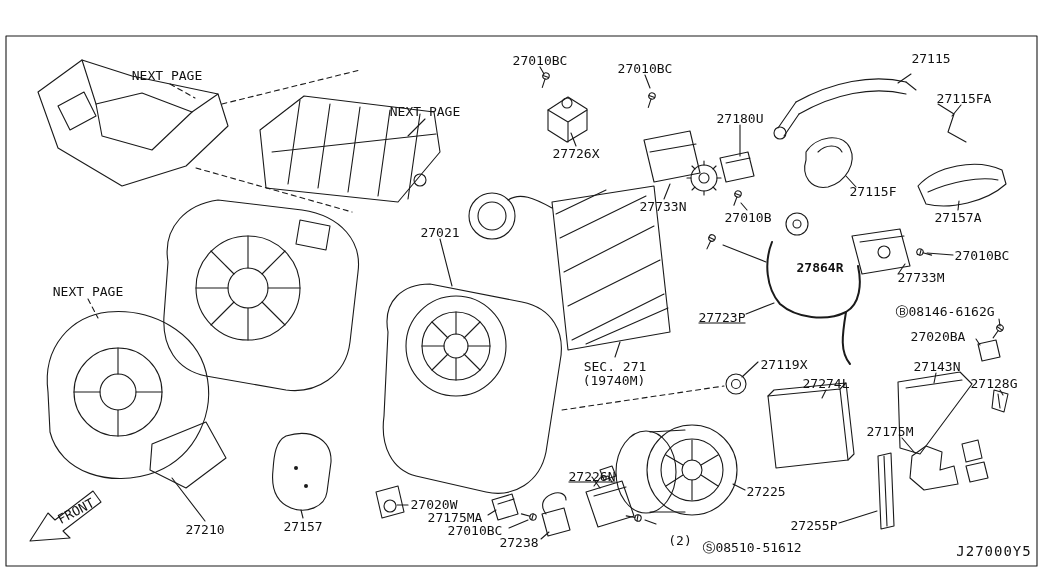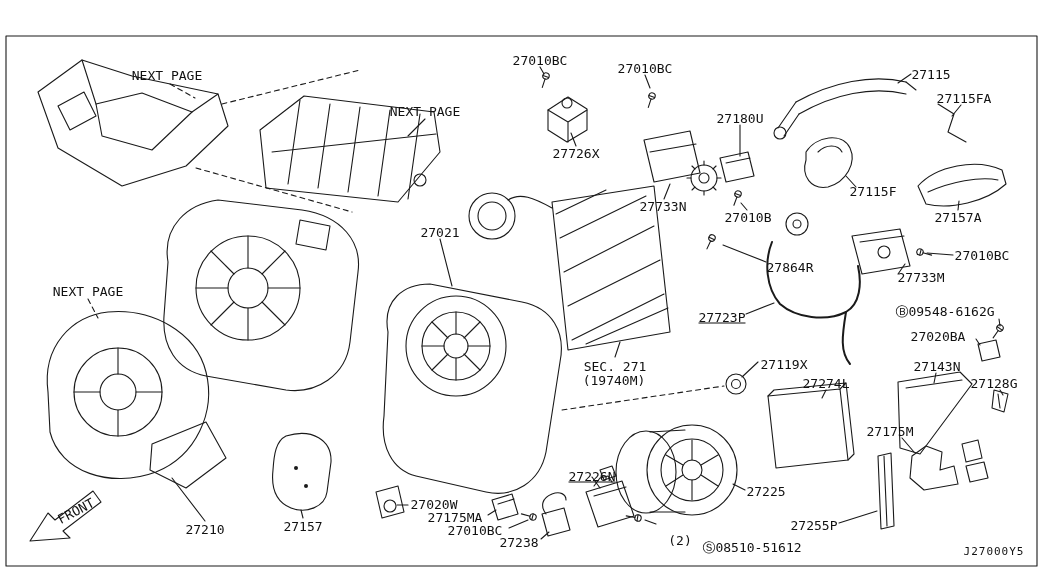--- a/index.html
+++ b/index.html
@@ -13,21 +13,21 @@
   svg.art .dash { stroke-dasharray:5 4; }
   svg.art .thick { stroke-width:2; }
   svg.art .dot { fill:#1a1a1a; stroke:none; }
   svg.art .whitefill { fill:#ffffff; }
   .part-label {
     position:absolute; transform:translate(-50%,-50%);
     font-size:13px; color:#111; white-space:nowrap; letter-spacing:0;
   }
   .drawing-code {
     position:absolute; left:994px; top:551px; transform:translate(-50%,-50%);
-    font-size:11px; letter-spacing:1px; color:#111; white-space:nowrap;
+    font-size:14px; letter-spacing:1px; color:#111; white-space:nowrap;
   }
 </style>
 </head>
 <body>
 
 <div class="diagram">
 
   <svg class="art" width="1045" height="572" viewBox="0 0 1045 572">
     <defs>
       <g id="screw">
@@ -304,32 +304,32 @@
     </g>
   </svg>
 
   <div id="label-layer">
       <div class="part-label" style="left: 167px; top: 75px;">NEXT PAGE</div>
       <div class="part-label" style="left: 540px; top: 60px;">27010BC</div>
       <div class="part-label" style="left: 645px; top: 68px;">27010BC</div>
       <div class="part-label" style="left: 576px; top: 153px;">27726X</div>
       <div class="part-label" style="left: 425px; top: 111px;">NEXT PAGE</div>
       <div class="part-label" style="left: 740px; top: 118px;">27180U</div>
-      <div class="part-label" style="left: 931px; top: 74px;">27115</div>
+      <div class="part-label" style="left: 931px; top: 58px;">27115</div>
       <div class="part-label" style="left: 964px; top: 98px;">27115FA</div>
       <div class="part-label" style="left: 663px; top: 206px;">27733N</div>
       <div class="part-label" style="left: 873px; top: 191px;">27115F</div>
       <div class="part-label" style="left: 958px; top: 217px;">27157A</div>
       <div class="part-label" style="left: 748px; top: 217px;">27010B</div>
       <div class="part-label" style="left: 440px; top: 232px;">27021</div>
-      <div class="part-label" style="left: 790px; top: 267px;">27864R</div>
+      <div class="part-label" style="left: 820px; top: 267px; font-weight: bold;">27864R</div>
       <div class="part-label" style="left: 982px; top: 255px;">27010BC</div>
       <div class="part-label" style="left: 921px; top: 277px;">27733M</div>
       <div class="part-label" style="left: 88px; top: 291px;">NEXT PAGE</div>
-      <div class="part-label" style="left: 945px; top: 312px;">Ⓑ09548-6162G</div>
+      <div class="part-label" style="left: 945px; top: 312px;">Ⓑ08146-6162G</div>
       <div class="part-label" style="left: 938px; top: 336px;">27020BA</div>
       <div class="part-label" style="left: 722px; top: 317px; text-decoration: underline;">27723P</div>
       <div class="part-label" style="left: 784px; top: 364px;">27119X</div>
       <div class="part-label" style="left: 826px; top: 383px;">27274L</div>
       <div class="part-label" style="left: 937px; top: 366px;">27143N</div>
       <div class="part-label" style="left: 994px; top: 383px;">27128G</div>
       <div class="part-label" style="left: 615px; top: 366px;">SEC. 271</div>
       <div class="part-label" style="left: 614px; top: 380px;">(19740M)</div>
       <div class="part-label" style="left: 890px; top: 431px;">27175M</div>
       <div class="part-label" style="left: 592px; top: 476px; text-decoration: underline;">27226N</div>

